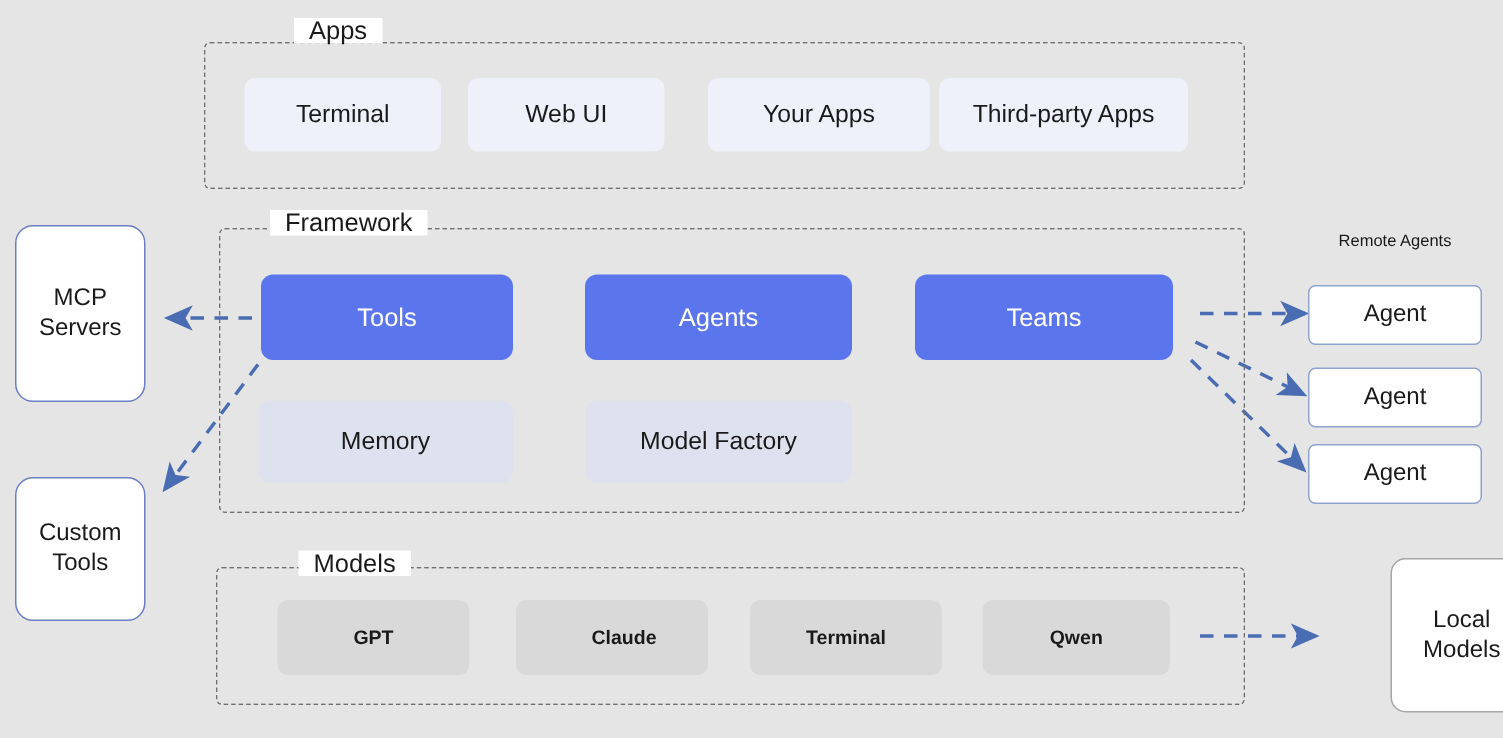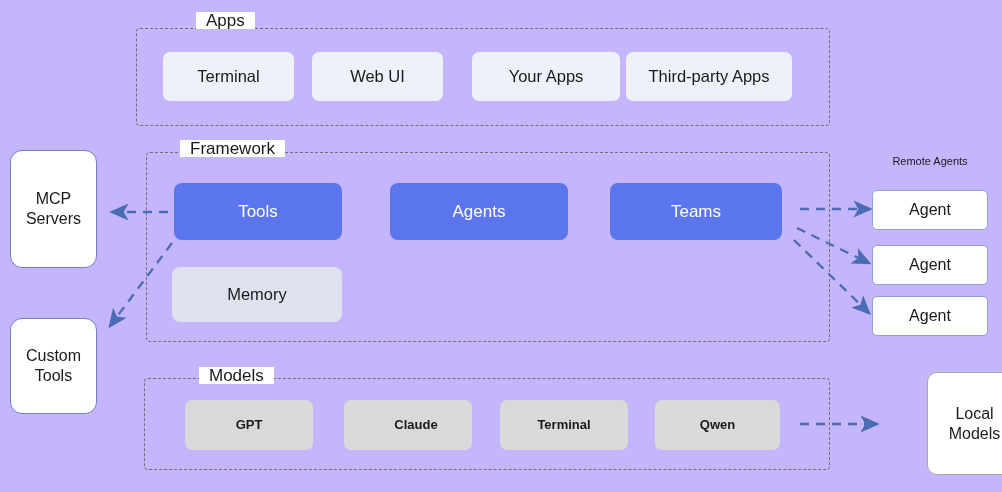--- a/index.html
+++ b/index.html
@@ -7,21 +7,21 @@
     padding: 0;
     background: #ffffff;
   }
   body {
     font-family: "Liberation Sans", sans-serif;
   }
   #canvas {
     position: relative;
     width: 1002px;
     height: 492px;
-    background: #c4b5fd;
+    background: #e5e5e5;
     overflow: hidden;
   }
 
   
   .group {
     position: absolute;
     border: 1.5px dashed #6f6f6f;
     border-radius: 4px;
     box-sizing: border-box;
     background: transparent;
@@ -180,20 +180,23 @@
   <div class="node node-primary" style="left:390px; top:183px; width:178px; height:57px;">
     <span>Agents</span>
   </div>
   <div class="node node-primary" style="left:610px; top:183px; width:172px; height:57px;">
     <span>Teams</span>
   </div>
 
   <div class="node node-secondary" style="left:172px; top:267px; width:170px; height:55px;">
     <span>Memory</span>
   </div>
+  <div class="node node-secondary" style="left:390px; top:267px; width:178px; height:55px;">
+    <span>Model Factory</span>
+  </div>
 
   <div class="group" style="left:144px; top:378px; width:686px; height:92px;"></div>
   <div class="group-title" style="left:199px; top:367px;">Models</div>
 
   <div class="node node-model" style="left:185px; top:400px; width:128px; height:50px;">
     <span>GPT</span>
   </div>
   <div class="node node-model" style="left:344px; top:400px; width:128px; height:50px;padding-left:16px;">
     <span>Claude</span>
   </div>

